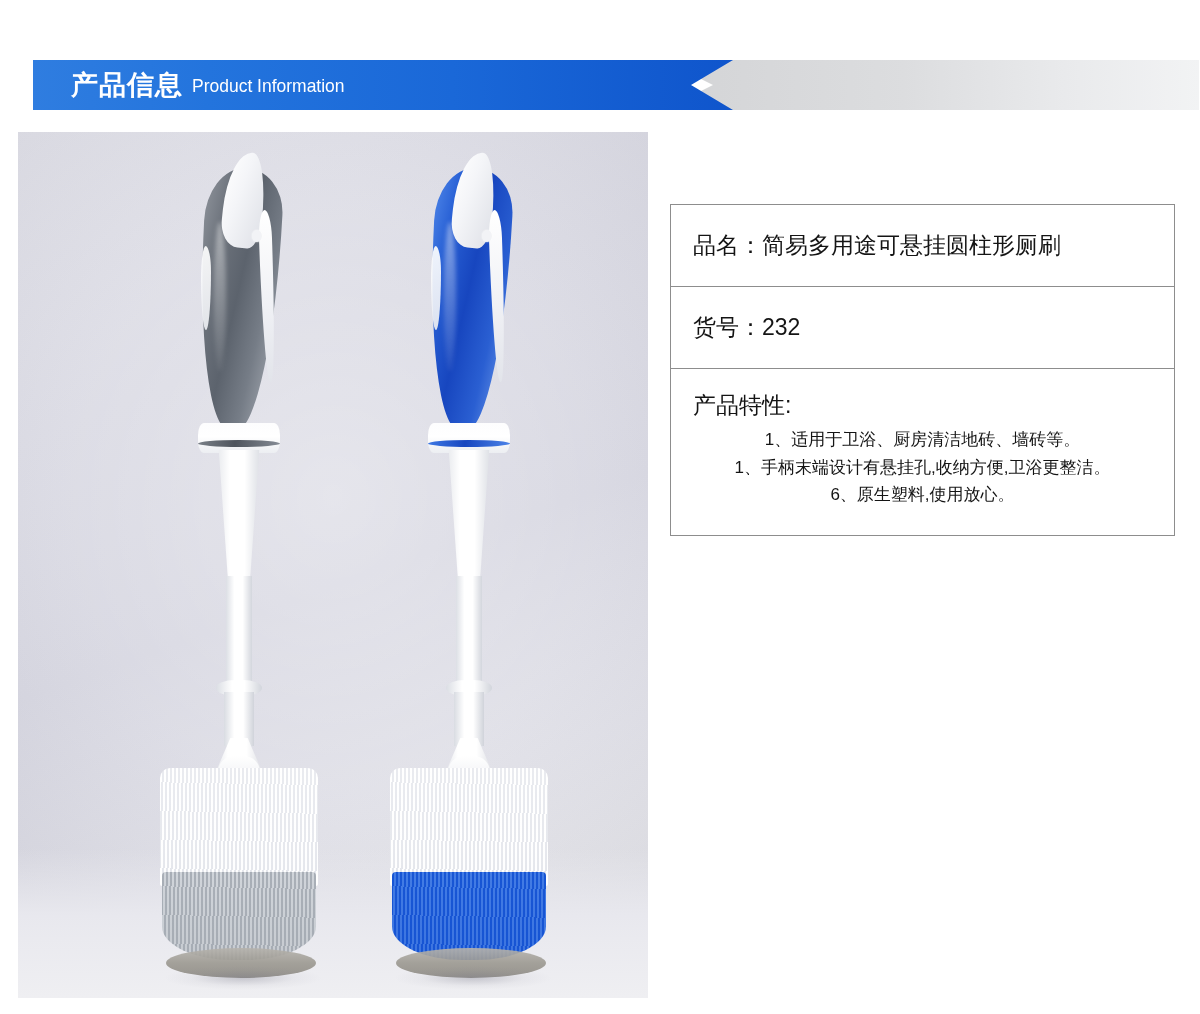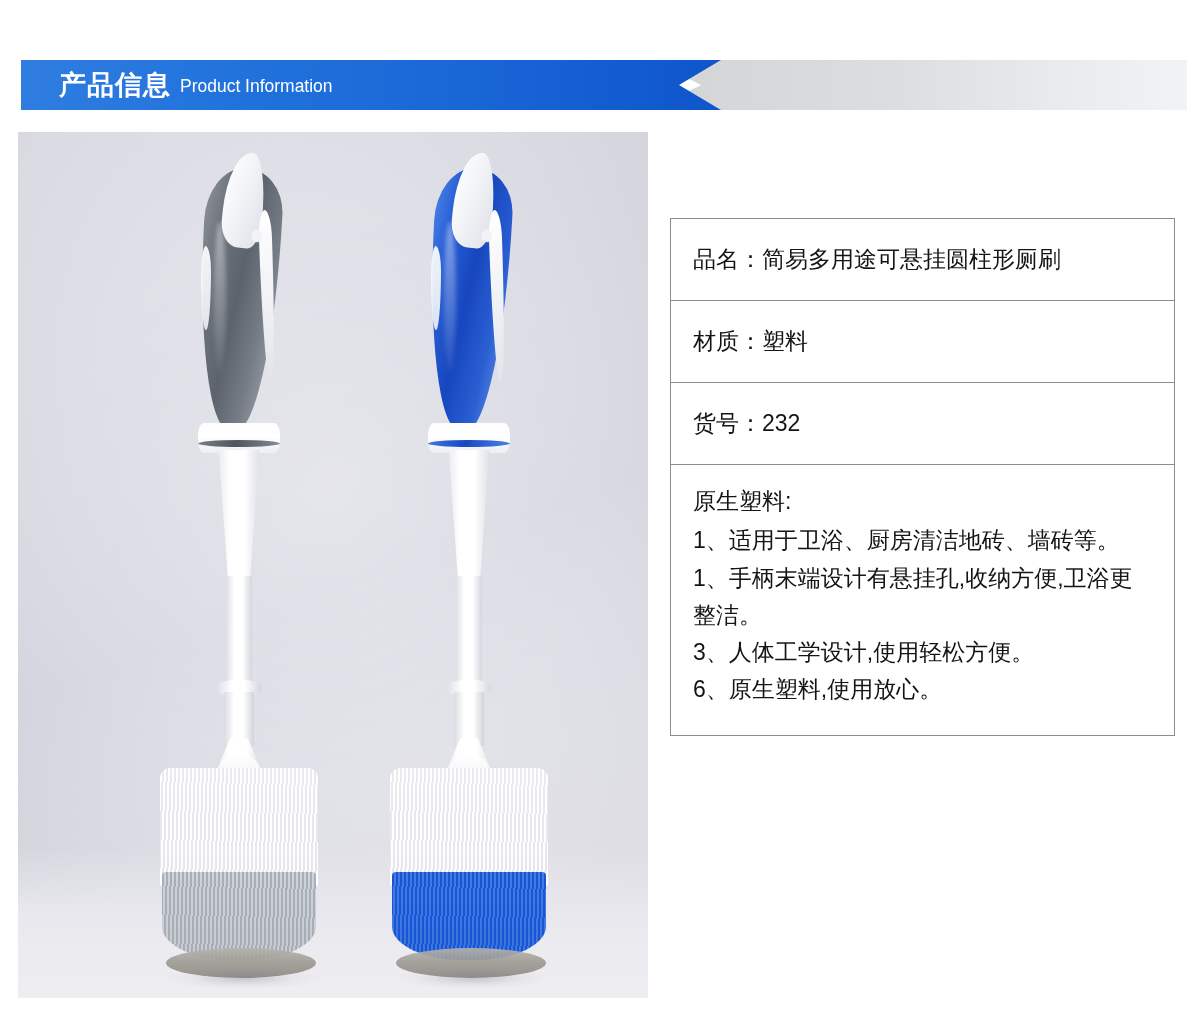--- a/index.html
+++ b/index.html
@@ -12,21 +12,21 @@
     height: 1014px;
     position: relative;
     overflow: hidden;
     font-family: "Liberation Sans", "DejaVu Sans", sans-serif;
     color: #1a1a1a;
   }
 
   
   .banner {
     position: absolute;
-    left: 21px;
+    left: 33px;
     top: 60px;
     width: 1166px;
     height: 42px;
   }
   .banner-gray {
     position: absolute;
     left: 630px;
     top: 0;
     width: 536px;
     height: 50px;
@@ -301,21 +301,21 @@
     width: 158px;
     height: 24px;
     background: radial-gradient(ellipse 50% 50% at 50% 50%, rgba(120,120,135,0.34) 0%, rgba(120,120,135,0.06) 65%, rgba(255,255,255,0) 100%);
     border-radius: 50%;
   }
 
   
   .info-table {
     position: absolute;
     left: 670px;
-    top: 218px;
+    top: 204px;
     width: 505px;
     border: 1px solid #8d8d8d;
     border-bottom: none;
     box-sizing: border-box;
     background: #ffffff;
   }
   .info-row {
     border-bottom: 1px solid #8d8d8d;
     box-sizing: border-box;
     display: flex;
@@ -327,21 +327,21 @@
     white-space: nowrap;
   }
   .info-row.features {
     display: block;
     height: auto;
     padding: 18px 22px 26px 22px;
     line-height: 1.62;
     white-space: normal;
   }
   .feat-title { font-size: 23px; margin-bottom: 2px; }
-  .feat-line { font-size: 23px; }
+  .feat-line { font-size: 17px; text-align: center; }
 </style>
 </head>
 <body>
 
 <div class="banner">
   <div class="banner-gray"></div>
   <div class="banner-blue"></div>
   <div class="banner-text">
     <span class="banner-cn">产品信息</span>
     <span class="banner-en">Product Information</span>
@@ -402,22 +402,20 @@
       <div class="bristles-white"></div>
       <div class="bristles-color"></div>
       <div class="base-disc"></div>
       <div class="shadow"></div>
     </div>
   </div>
 </div>
 
 <div class="info-table">
   <div class="info-row">品名：简易多用途可悬挂圆柱形厕刷</div>
-  <div class="info-row">材质：塑料</div>
   <div class="info-row">货号：232</div>
   <div class="info-row features">
-    <div class="feat-title">原生塑料:</div>
+    <div class="feat-title">产品特性:</div>
     <div class="feat-line">1、适用于卫浴、厨房清洁地砖、墙砖等。</div>
     <div class="feat-line">1、手柄末端设计有悬挂孔,收纳方便,卫浴更整洁。</div>
-    <div class="feat-line">3、人体工学设计,使用轻松方便。</div>
     <div class="feat-line">6、原生塑料,使用放心。</div>
   </div>
 </div>
 
 </body></html>

